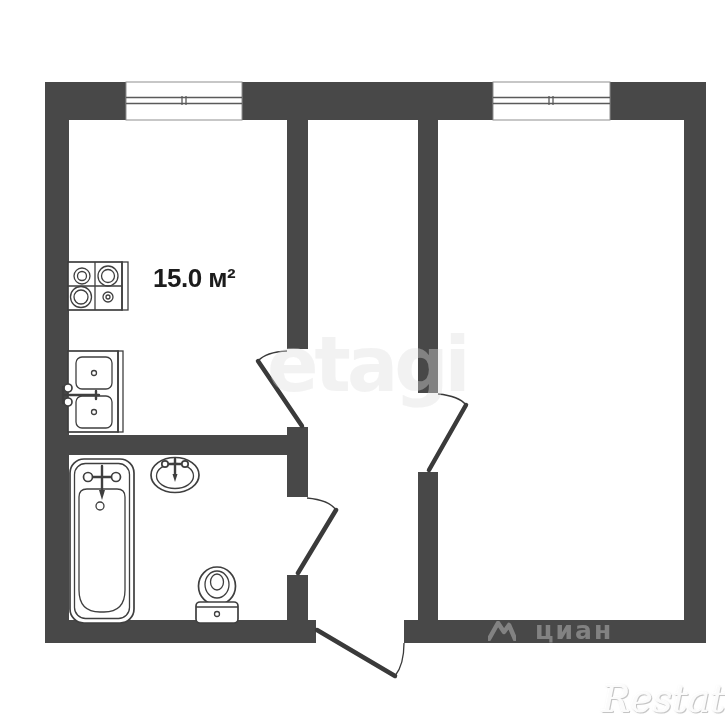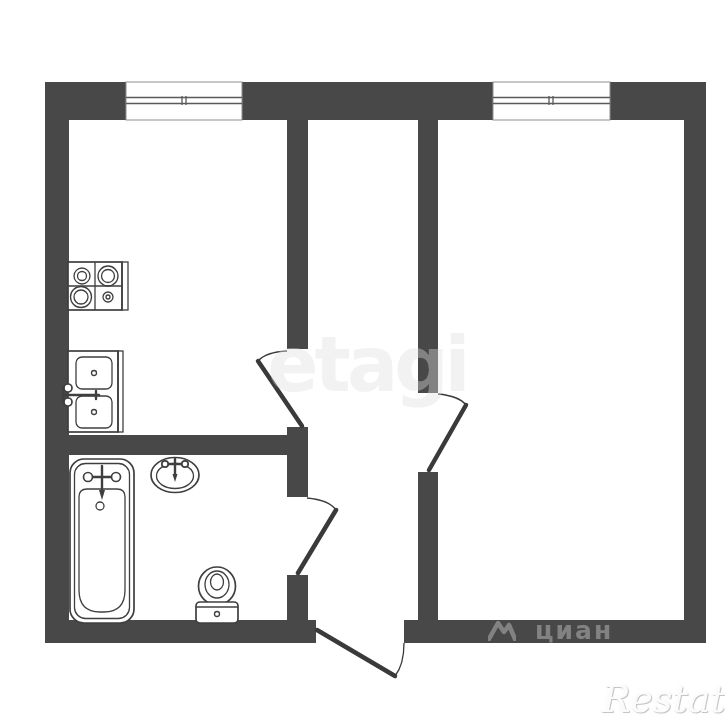--- a/index.html
+++ b/index.html
@@ -124,20 +124,21 @@
     <g>
       <ellipse class="fx" cx="217" cy="586" rx="18.5" ry="19"></ellipse>
       <ellipse class="fxt" cx="217" cy="584.5" rx="12" ry="13.5"></ellipse>
       <ellipse class="fxt" cx="217" cy="582" rx="6.5" ry="8"></ellipse>
       <rect class="fx" x="196" y="602" width="42" height="21" rx="4"></rect>
       <path class="fxt" d="M196,607 H238"></path>
       <circle class="fxt" cx="217" cy="614" r="2.5"></circle>
     </g>
   </svg>
 
+  <div class="area-label">15.0 м²</div>
 
   <div class="wm wm-etagi wm-dark">etagi</div>
   <div class="wm wm-etagi wm-light">etagi</div>
 
   <div class="wm wm-cian wm-dark">
     <svg width="28" height="20" viewBox="0 0 28 20">
       <path d="M1,18 L10,2 L16,11 L21,4 L27,18" fill="none" stroke="currentColor" stroke-width="4.5" stroke-linejoin="round" stroke-linecap="round"></path>
     </svg>
     <span>циан</span>
   </div>

